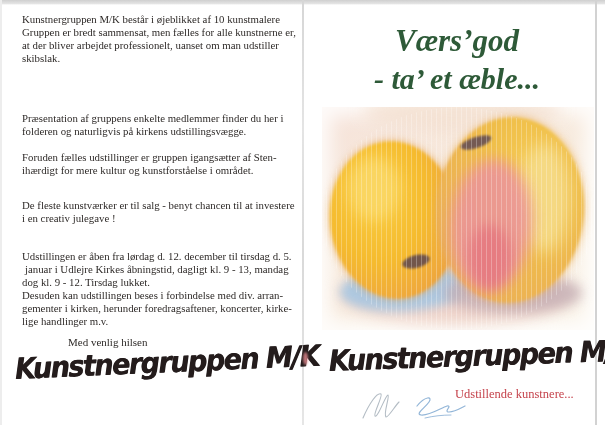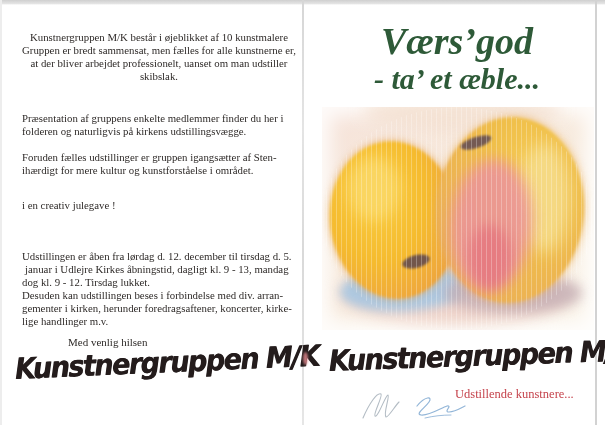--- a/index.html
+++ b/index.html
@@ -10,35 +10,35 @@
   
   .edge-top{position:absolute;left:0;top:0;width:605px;height:5px;
     background:linear-gradient(180deg,#cfcfcf 0%,#e3e3e3 70%,rgba(255,255,255,0) 100%);}
   .edge-right{position:absolute;left:595px;top:0;width:2px;height:425px;background:#d2d2d2;}
   .edge-left{position:absolute;left:0;top:0;width:2px;height:425px;background:#ededed;}
   .fold-line{position:absolute;left:302px;top:0;width:1.5px;height:425px;
     background:linear-gradient(180deg,#d6d6d6 0%,#e4e4e4 30%,#d9d9d9 60%,#e6e6e6 100%);}
   
   .text-line{white-space:nowrap;font-size:10.8px;line-height:13px;color:#2e2a28;}
   .para{position:absolute;left:22px;}
-  .p1{top:31px;text-align:center;} .p2{top:112px;} .p3{top:151px;} .p4{top:199px;} .p5{top:250px;}
+  .p1{top:13px;} .p2{top:112px;} .p3{top:151px;} .p4{top:199px;} .p5{top:250px;}
   .p5 .indent{padding-left:3px;}
   .closing{position:absolute;left:68px;top:336px;font-size:11px;color:#2e2a28;}
   
   .script-logo{
     position:absolute;white-space:nowrap;color:#241c1c;
     font-family:"DejaVu Sans",sans-serif;font-weight:bold;font-style:italic;
     letter-spacing:-1.5px;text-shadow:0.6px 0 0.4px #241c1c;
   }
   .logo-left{left:14px;top:352px;font-size:27px;transform:rotate(-2.5deg) scaleY(1.08);transform-origin:left top;}
   .logo-right{left:328px;top:344px;font-size:27px;transform:rotate(-2deg) scaleY(1.08);transform-origin:left top;}
   
   .cover-title{position:absolute;left:322px;top:22px;width:270px;text-align:center;
     color:#2e5a38;font-weight:bold;font-style:italic;}
-  .title-line-1{font-size:38px;line-height:38px;font-family:Liberation Serif, serif;}
+  .title-line-1{font-size:31px;line-height:38px;font-family:Liberation Serif, serif;}
   .title-line-2{font-size:30px;line-height:38px;}
   
   .painting{position:absolute;left:322px;top:107px;width:272px;height:223px;
     background:linear-gradient(150deg,#f6e3da 0%,#f7e9dc 35%,#f9f0e4 70%,#faf4ea 100%);
     box-shadow:inset 0 0 18px 9px rgba(255,255,255,0.85);overflow:hidden;}
   .painting > div{position:absolute;border-radius:50%;}
   .wash-top{left:40px;top:-12px;width:200px;height:34px;background:#f2dcca;filter:blur(8px);opacity:.7;border-radius:50%;}
   .shadow-pink{left:18px;top:158px;width:230px;height:58px;background:#eed2c9;filter:blur(8px);}
   .shadow-blue{left:18px;top:158px;width:132px;height:46px;background:#a3c6e3;filter:blur(5px);opacity:.85;transform:rotate(-4deg);}
   .shadow-mauve{left:122px;top:166px;width:138px;height:40px;background:#c4aeb4;filter:blur(6px);opacity:.8;}
@@ -83,20 +83,21 @@
     </div>
     <div class="para p2">
       <div class="text-line">Præsentation af gruppens enkelte medlemmer finder du her i</div>
       <div class="text-line">folderen og naturligvis på kirkens udstillingsvægge.</div>
     </div>
     <div class="para p3">
       <div class="text-line">Foruden fælles udstillinger er gruppen igangsætter af Sten-</div>
       <div class="text-line">ihærdigt for mere kultur og kunstforståelse i området.</div>
     </div>
     <div class="para p4">
+      <div class="text-line">De fleste kunstværker er til salg - benyt chancen til at investere</div>
       <div class="text-line">i en creativ julegave !</div>
     </div>
     <div class="para p5">
       <div class="text-line">Udstillingen er åben fra lørdag d. 12. december til tirsdag d. 5.</div>
       <div class="text-line indent">januar i Udlejre Kirkes åbningstid, dagligt kl. 9 - 13, mandag</div>
       <div class="text-line">dog kl. 9 - 12. Tirsdag lukket.</div>
       <div class="text-line">Desuden kan udstillingen beses i forbindelse med div. arran-</div>
       <div class="text-line">gementer i kirken, herunder foredragsaftener, koncerter, kirke-</div>
       <div class="text-line">lige handlinger m.v.</div>
     </div>

